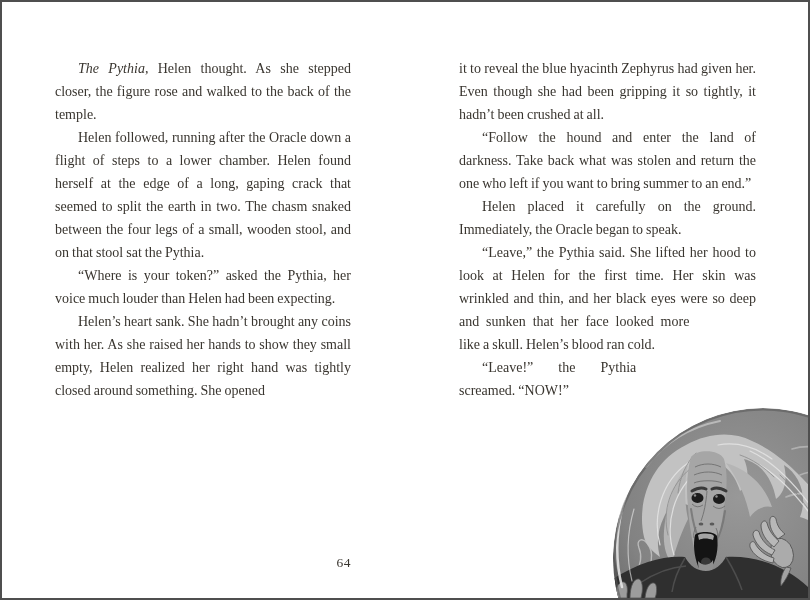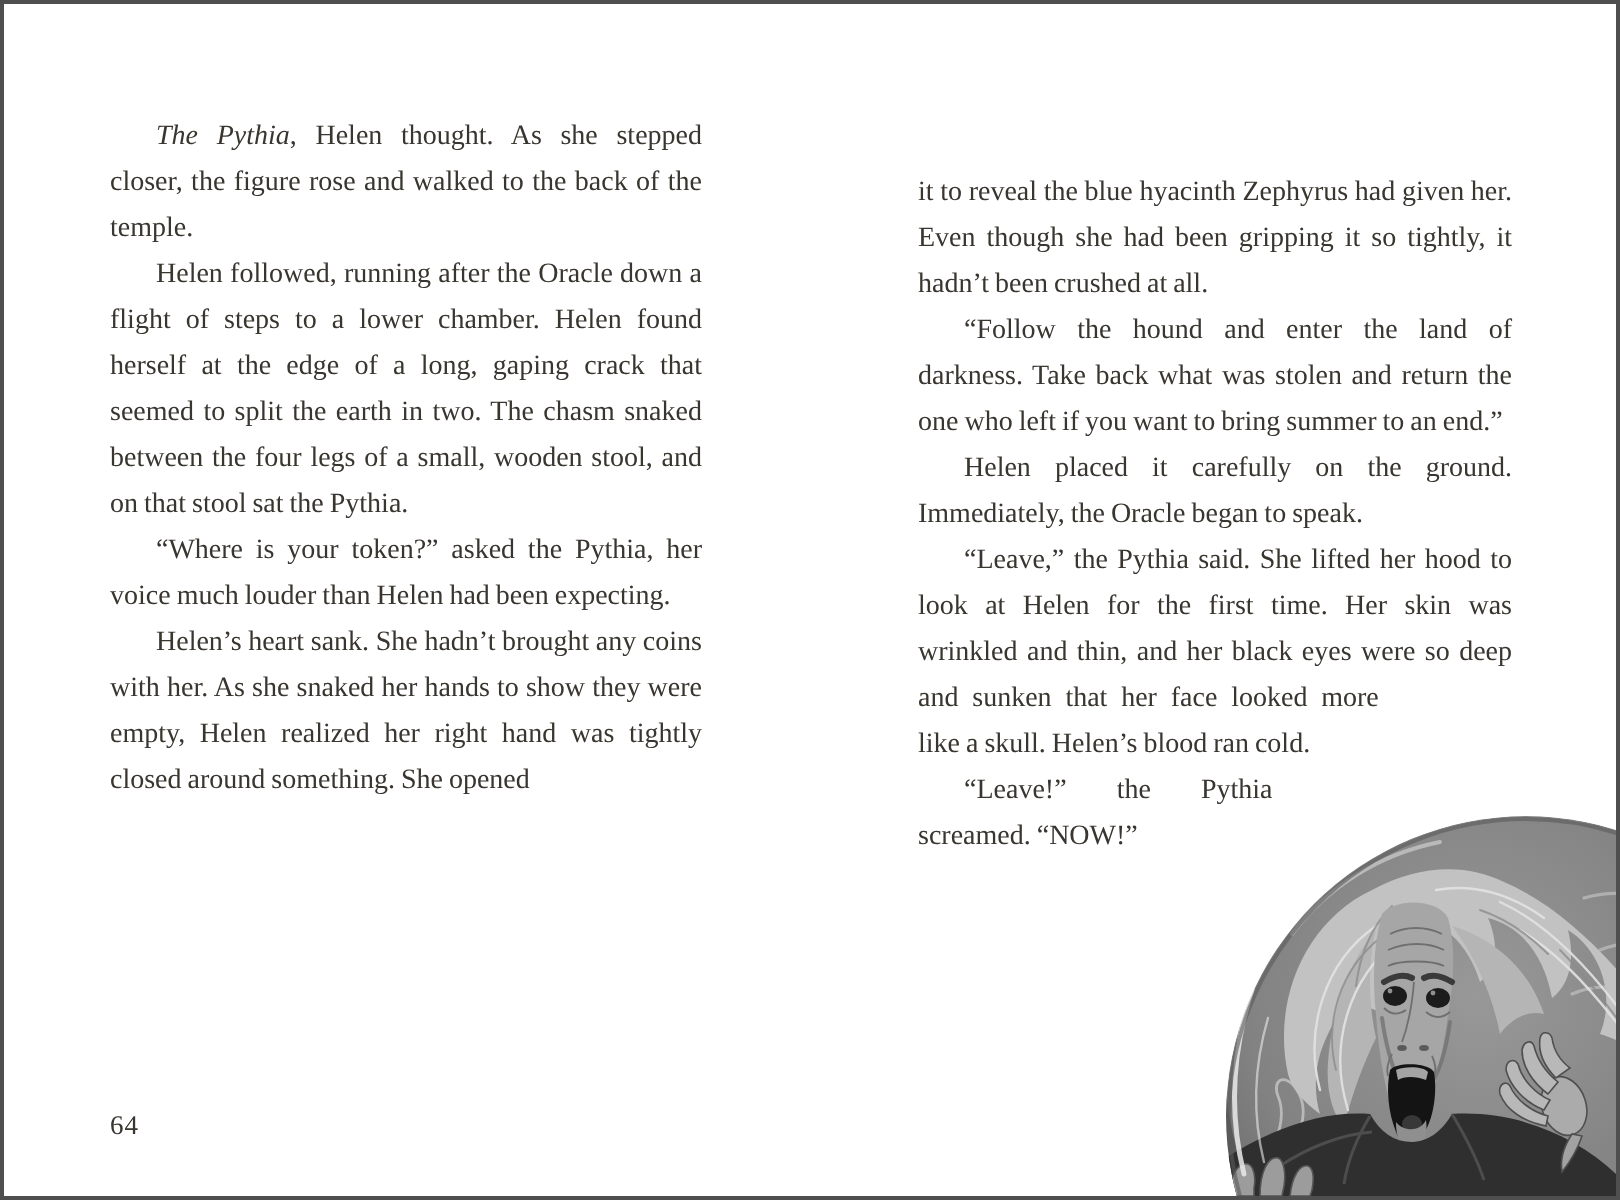--- a/index.html
+++ b/index.html
@@ -8,46 +8,46 @@
     background:#ffffff;
     font-family:"Liberation Serif","DejaVu Serif",serif;
   }
   .frame{position:absolute;inset:0;border:2px solid #4f4f4f;pointer-events:none;z-index:10;}
   .col{
     position:absolute;top:57px;
     font-size:14px;line-height:23px;color:#39352f;
     text-align:justify;word-spacing:-0.5px;
   }
   .col-left{left:55px;width:296px;}
-  .col-right{left:459px;width:297px;margin-top:28px;}
+  .col-right{left:459px;width:297px;}
   .col p{margin:0;}
   .col p.indent{text-indent:23px;}
   .italic{font-style:italic;}
   .folio{
     position:absolute;left:55px;width:296px;top:555px;
-    text-align:left;font-size:13.5px;color:#39352f;letter-spacing:0.5px;
+    text-align:right;font-size:13.5px;color:#39352f;letter-spacing:0.5px;
   }
   
   .illu-spacer{
     float:right;width:297px;height:260px;
     shape-outside:circle(160px at 306px 233px);
   }
   .illu{position:absolute;left:600px;top:405px;width:208px;height:193px;z-index:5;}
   .illu svg{display:block;width:100%;height:100%;}
 </style>
 </head>
 <body>
 
 <div class="frame"></div>
 
 <div class="col col-left" id="left-col">
     <p class="para indent"><span class="italic">The Pythia</span><span>, Helen thought. As she stepped closer, the figure rose and walked to the back of the temple.</span></p>
     <p class="para indent"><span>Helen followed, running after the Oracle down a flight of steps to a lower chamber. Helen found herself at the edge of a long, gaping crack that seemed to split the earth in two. The chasm snaked between the four legs of a small, wooden stool, and on that stool sat the Pythia.</span></p>
     <p class="para indent"><span>“Where is your token?” asked the Pythia, her voice much louder than Helen had been expecting.</span></p>
-    <p class="para indent"><span>Helen’s heart sank. She hadn’t brought any coins with her. As she snaked her hands to show they were empty, Helen realized her right hand was tightly closed around something. She opened</span></p>
+    <p class="para indent"><span>Helen’s heart sank. She hadn’t brought any coins with her. As she raised her hands to show they small empty, Helen realized her right hand was tightly closed around something. She opened</span></p>
   </div>
 
 <div class="col col-right">
   <div id="right-paras-a">
       <p class="para"><span>it to reveal the blue hyacinth Zephyrus had given her. Even though she had been gripping it so tightly, it hadn’t been crushed at all.</span></p>
       <p class="para indent"><span>“Follow the hound and enter the land of darkness. Take back what was stolen and return the one who left if you want to bring summer to an end.”</span></p>
       <p class="para indent"><span>Helen placed it carefully on the ground. Immediately, the Oracle began to speak.</span></p>
     </div>
   <div class="illu-spacer"></div>
   <div id="right-paras-b">

